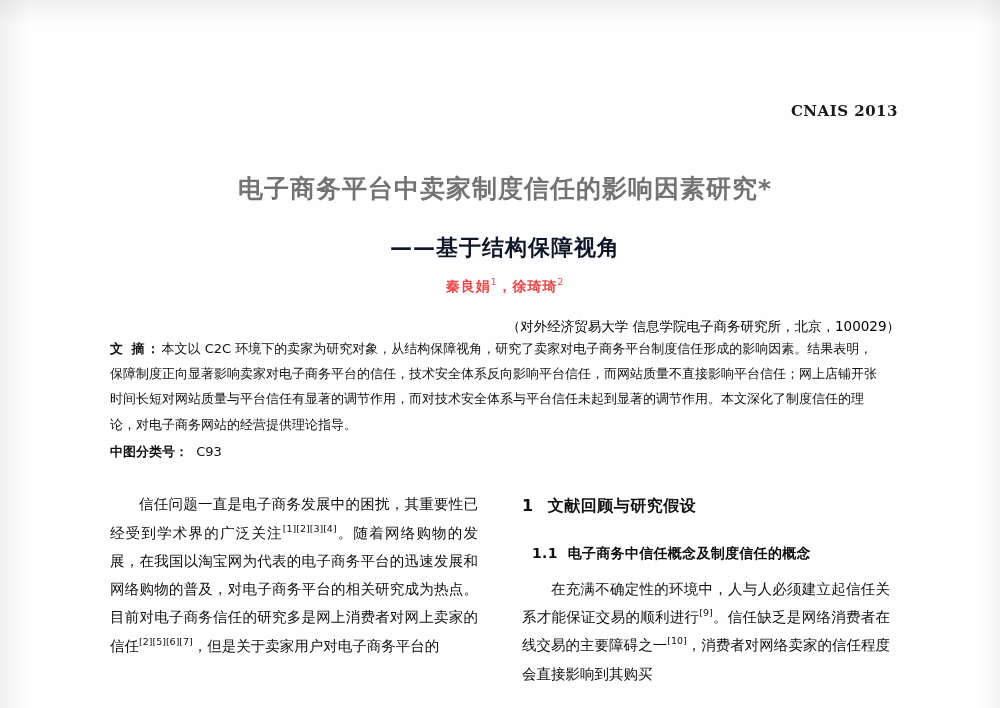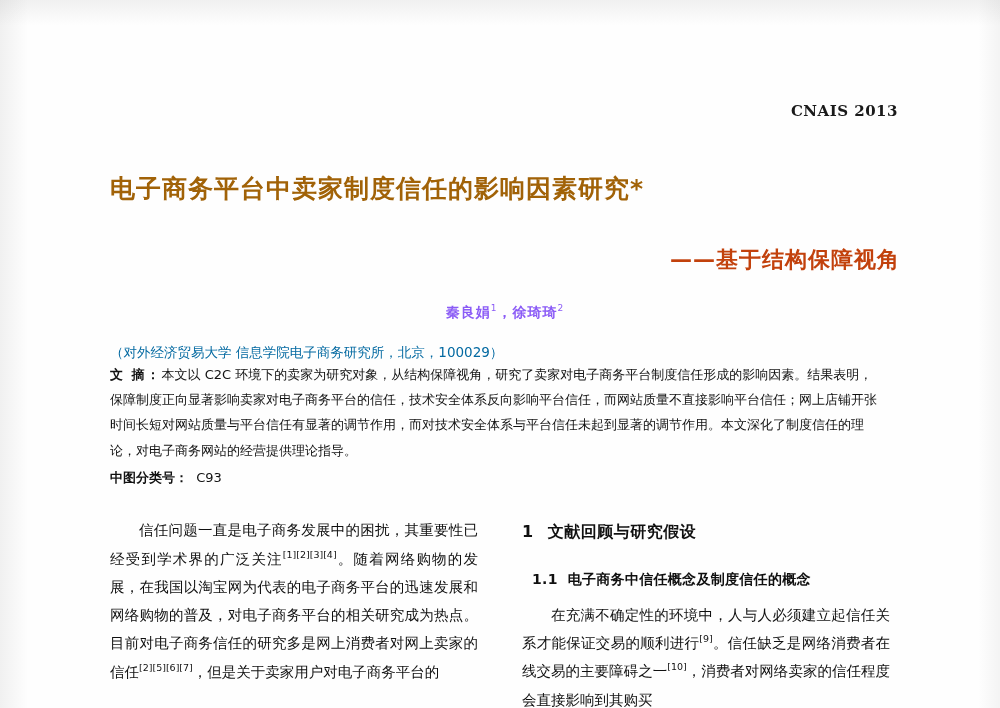--- a/index.html
+++ b/index.html
@@ -44,56 +44,57 @@
     text-align: right;
     font-family: "DejaVu Serif", "Liberation Serif", serif;
     font-size: 15px;
     font-weight: 600;
     letter-spacing: 0.5px;
     margin-top: 102px;
     padding-right: 2px;
     color: #1a1a1a;
   }
   .title {
+    text-align: center;
     font-family: "DejaVu Sans", "Liberation Sans", sans-serif;
     font-weight: 700;
     font-size: 25px;
     letter-spacing: 1px;
     margin-top: 52px;
-    color: #a16207;
+    color: #737373;
   }
   .subtitle {
-    text-align: right;
+    text-align: center;
     font-family: "DejaVu Sans", "Liberation Sans", sans-serif;
     font-weight: 700;
     font-size: 22px;
     letter-spacing: 1px;
-    margin-top: 40px;
-    color: #c2410c;
+    margin-top: 28px;
+    color: #0f172a;
   }
   .authors {
     text-align: center;
     font-family: "DejaVu Sans", "Liberation Sans", sans-serif;
     font-weight: 700;
     font-size: 14px;
     letter-spacing: 1px;
-    margin-top: 28px;
-    color: #8b5cf6;
+    margin-top: 14px;
+    color: #ef4444;
   }
   .authors sup {
     font-size: 9px;
     font-weight: 400;
     vertical-align: super;
   }
   .affiliation {
-    text-align: left;
+    text-align: right;
     font-family: "DejaVu Sans", "Liberation Sans", sans-serif;
     font-size: 13.5px;
     margin-top: 22px;
-    color: #0369a1;
+    color: #000000;
   }
   .abstract-block {
     font-family: "DejaVu Sans", "Liberation Sans", sans-serif;
     font-size: 13px;
     line-height: 1.95;
     color: #121212;
     width: 772px;
   }
   .abstract-label {
     font-weight: 700;

